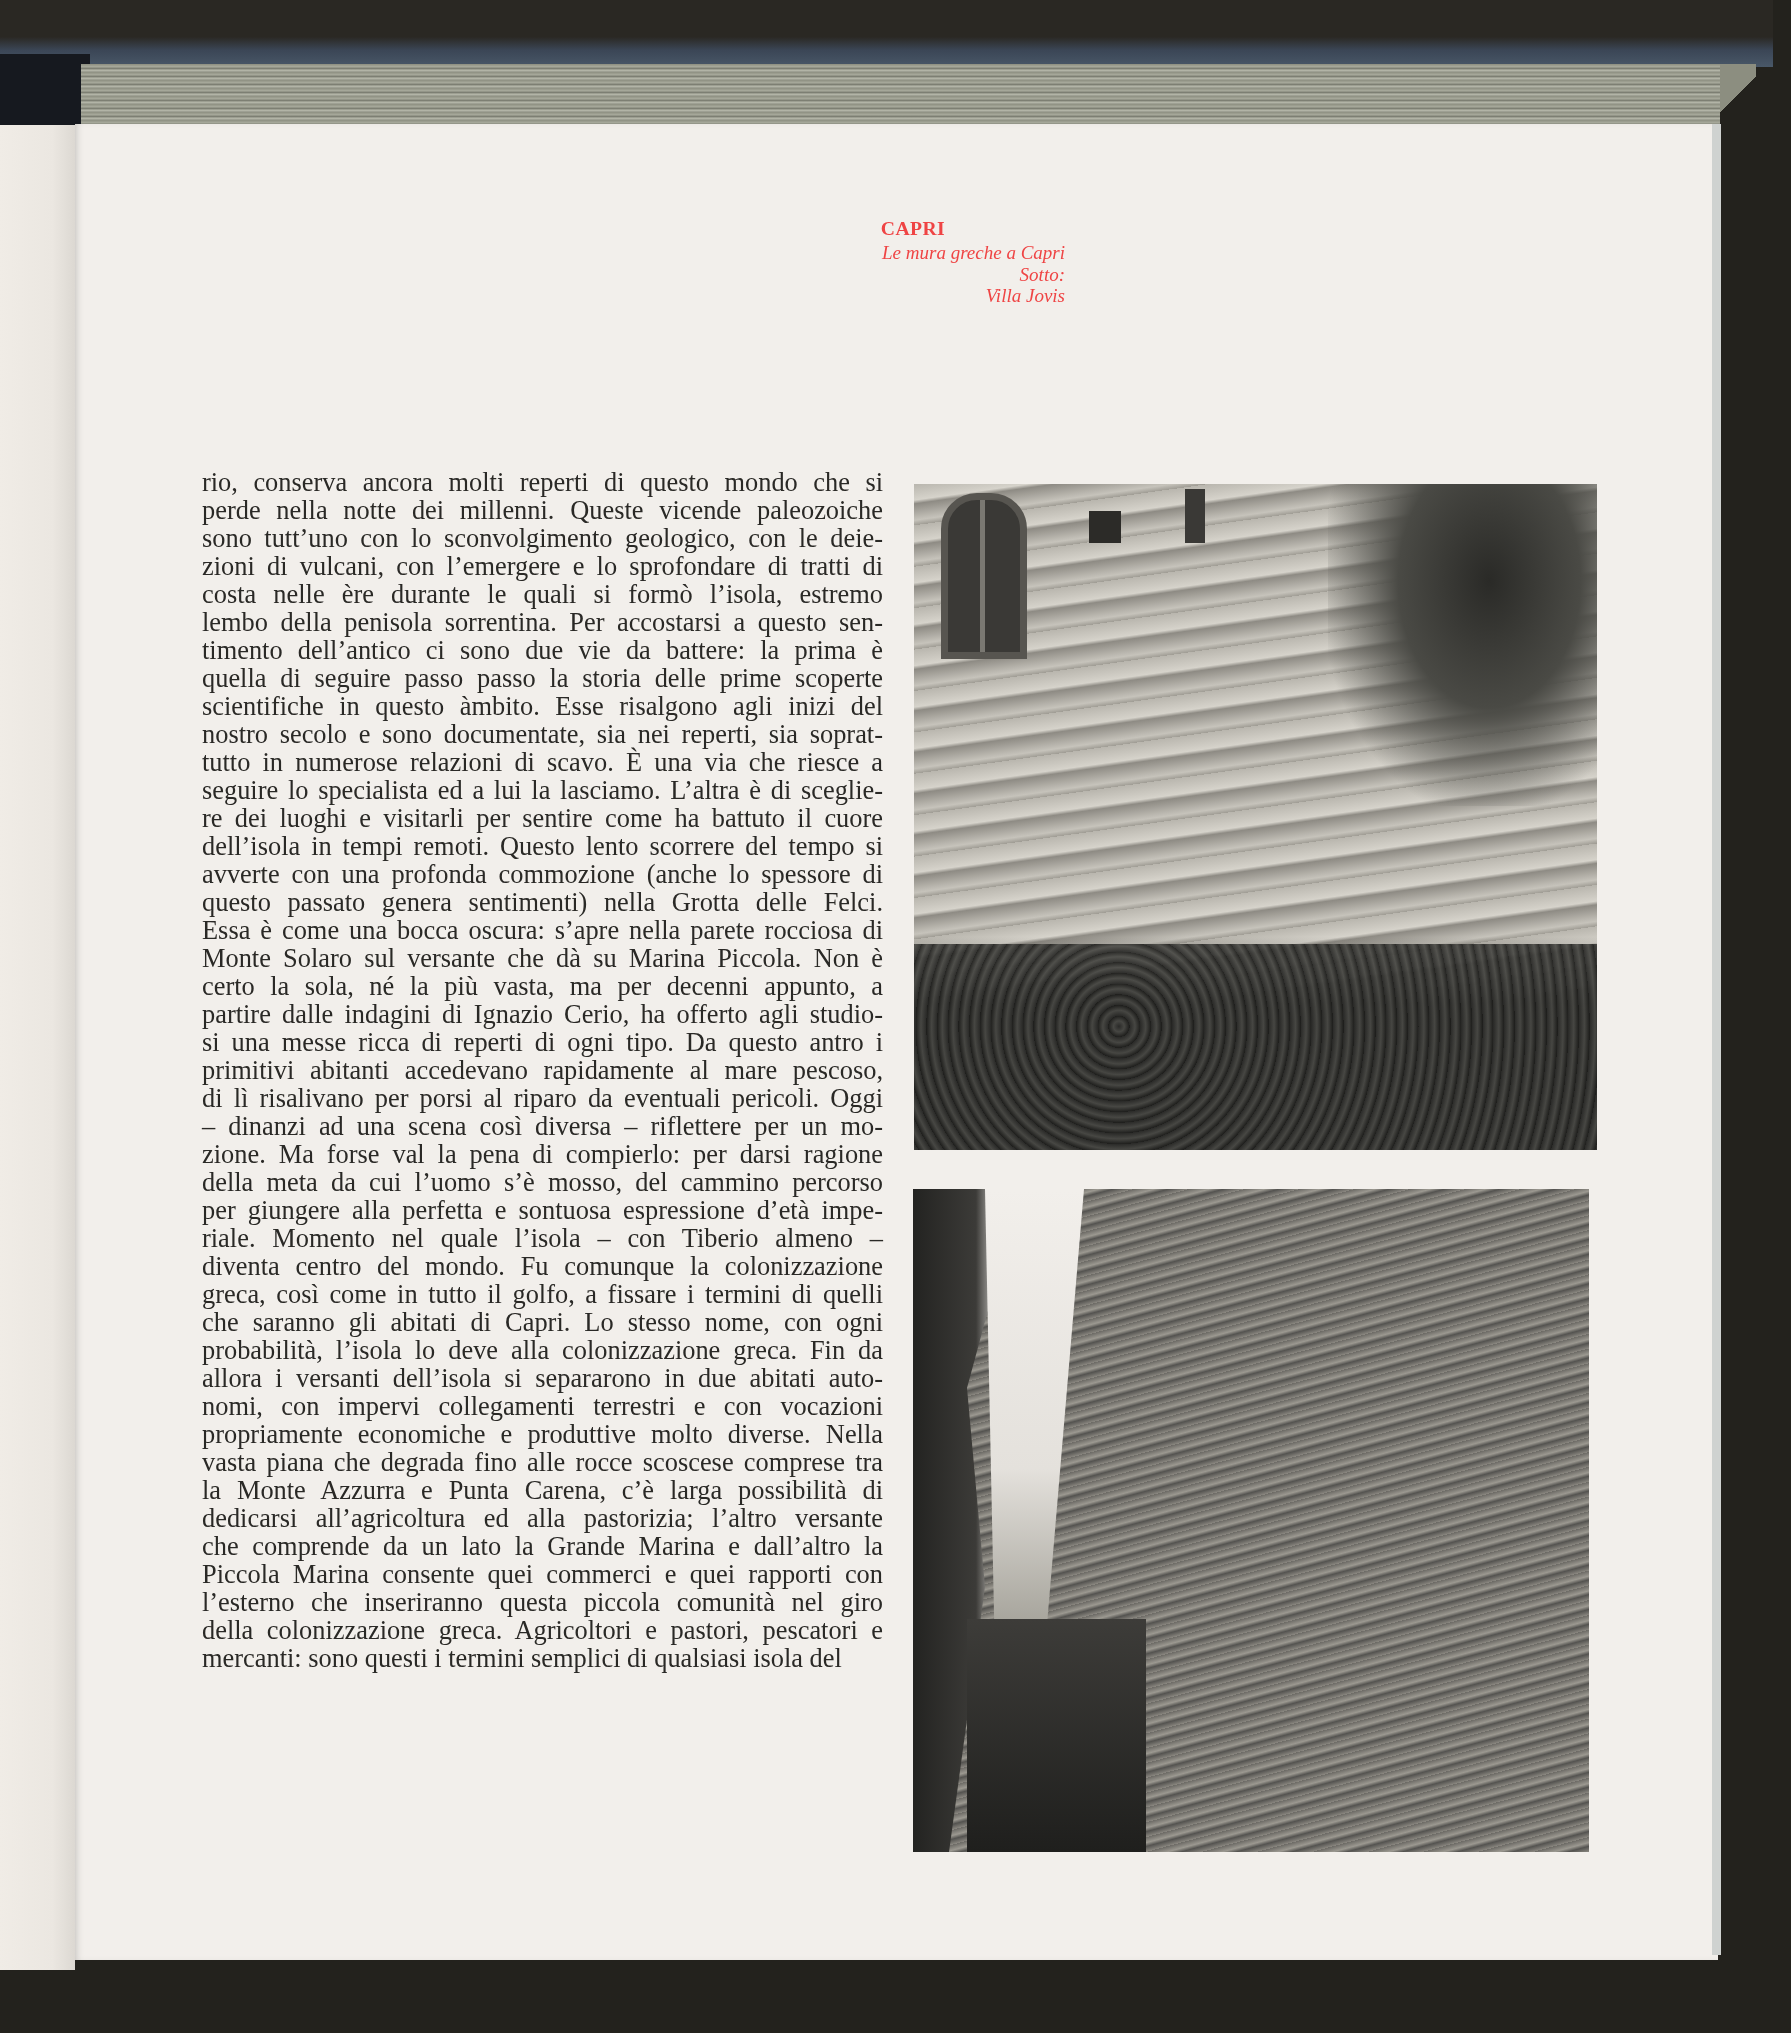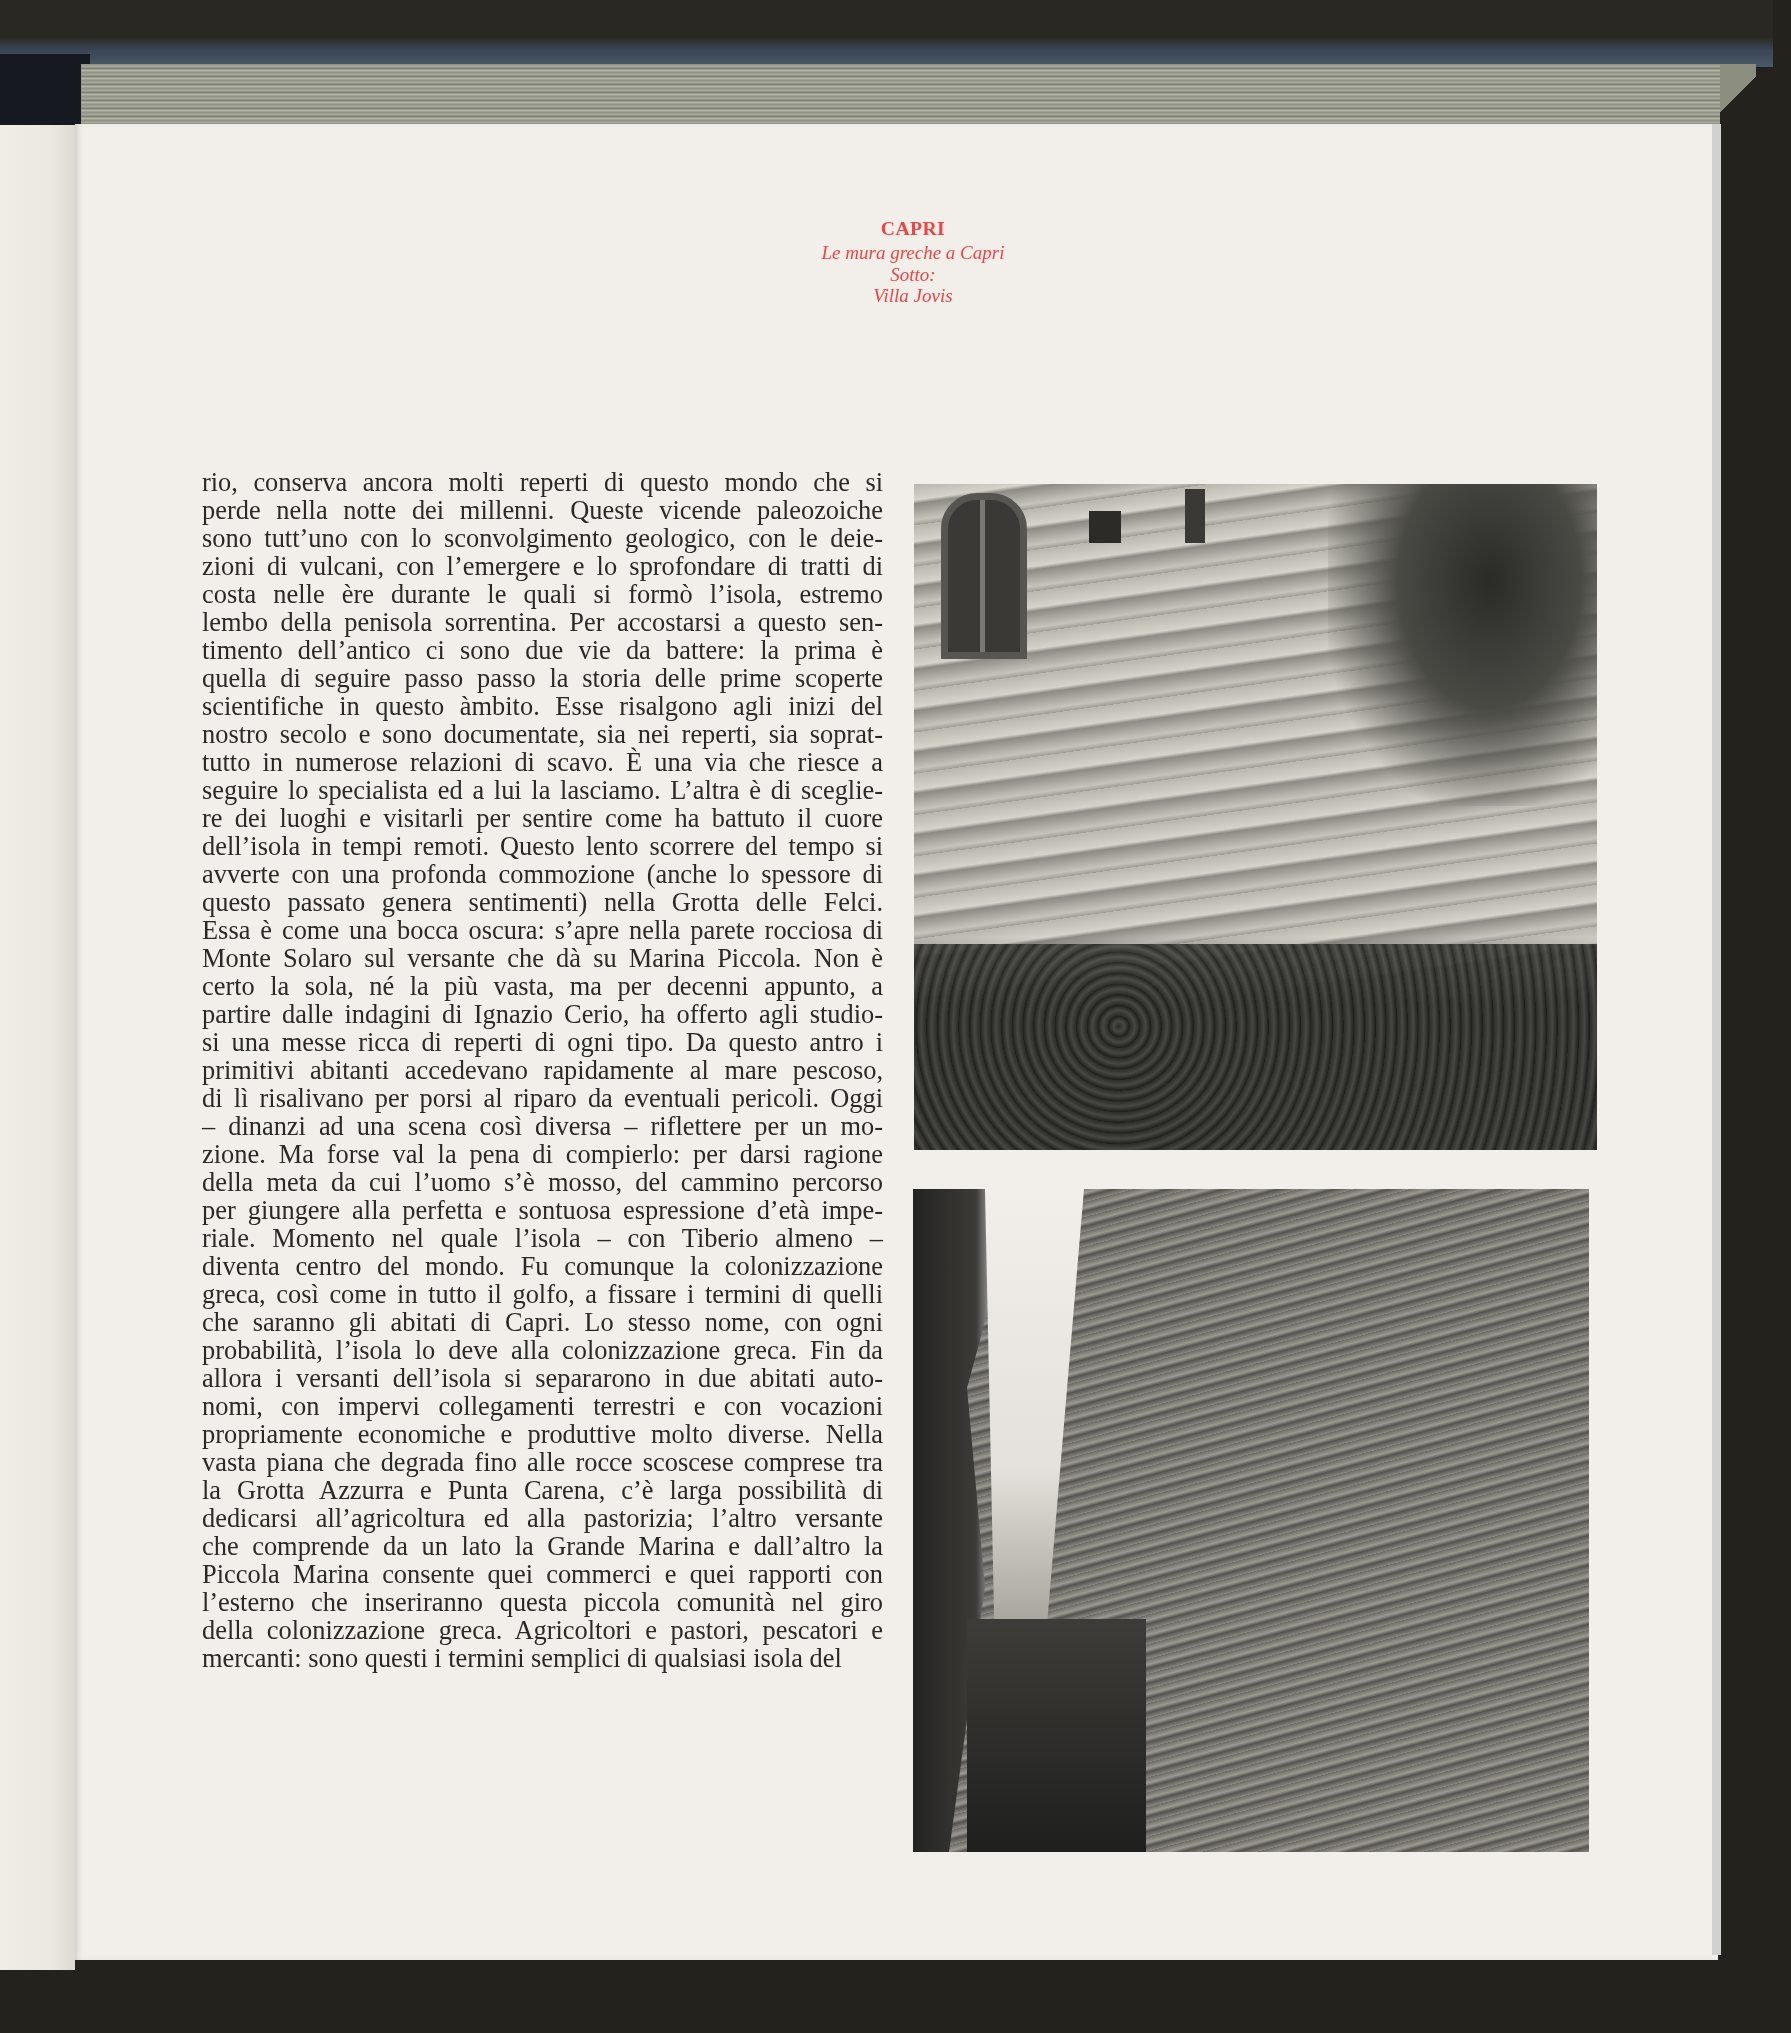--- a/index.html
+++ b/index.html
@@ -39,21 +39,21 @@
       background: #cfd2d0;
     }
     .header {
       position: absolute; left: 761px; top: 215px; width: 304px;
       text-align: center; color: #ef4444;
     }
     .header .title {
       font-weight: bold; font-size: 19.7px; letter-spacing: 0.4px; line-height: 27px;
     }
     .header .cap {
-      font-style: italic; font-size: 19px; line-height: 21.5px;
+      font-style: italic; font-size: 19px; line-height: 21.5px; text-align: right;
     }
     .body-text {
       position: absolute; left: 202px; top: 468px; width: 681px;
       color: #2a2926; font-size: 26.4px; line-height: 28px;
     }
     .body-text .line {
       display: block; white-space: nowrap; text-align: justify;
       text-align-last: justify; height: 28px;
     }
     .body-text .line.last { text-align-last: left; }
@@ -155,21 +155,21 @@
     <span class="line">per giungere alla perfetta e sontuosa espressione d’età impe-</span>
     <span class="line">riale. Momento nel quale l’isola – con Tiberio almeno –</span>
     <span class="line">diventa centro del mondo. Fu comunque la colonizzazione</span>
     <span class="line">greca, così come in tutto il golfo, a fissare i termini di quelli</span>
     <span class="line">che saranno gli abitati di Capri. Lo stesso nome, con ogni</span>
     <span class="line">probabilità, l’isola lo deve alla colonizzazione greca. Fin da</span>
     <span class="line">allora i versanti dell’isola si separarono in due abitati auto-</span>
     <span class="line">nomi, con impervi collegamenti terrestri e con vocazioni</span>
     <span class="line">propriamente economiche e produttive molto diverse. Nella</span>
     <span class="line">vasta piana che degrada fino alle rocce scoscese comprese tra</span>
-    <span class="line">la Grotta Azzurra e Punta Carena, c’è larga possibilità di</span>
+    <span class="line">la Monte Azzurra e Punta Carena, c’è larga possibilità di</span>
     <span class="line">dedicarsi all’agricoltura ed alla pastorizia; l’altro versante</span>
     <span class="line">che comprende da un lato la Grande Marina e dall’altro la</span>
     <span class="line">Piccola Marina consente quei commerci e quei rapporti con</span>
     <span class="line">l’esterno che inseriranno questa piccola comunità nel giro</span>
     <span class="line">della colonizzazione greca. Agricoltori e pastori, pescatori e</span>
     <span class="line last">mercanti: sono questi i termini semplici di qualsiasi isola del</span>
   </div>
 
 <div class="photo photo-top">
   <div class="window"></div>

